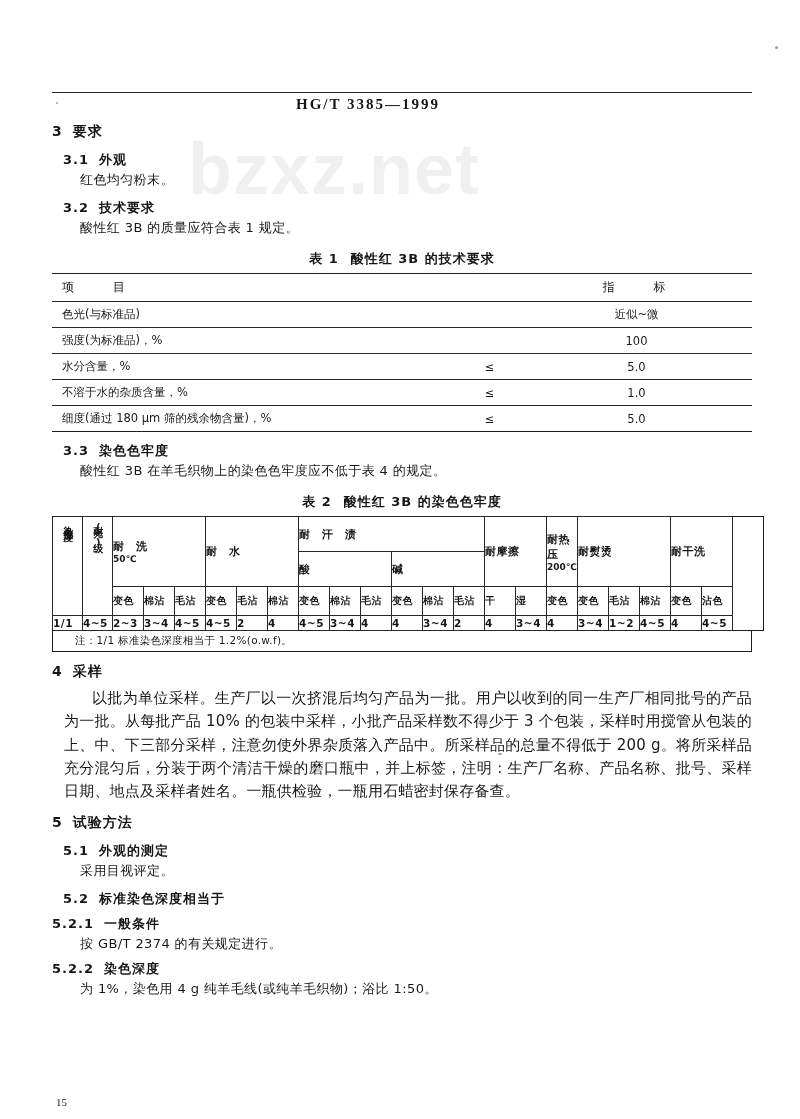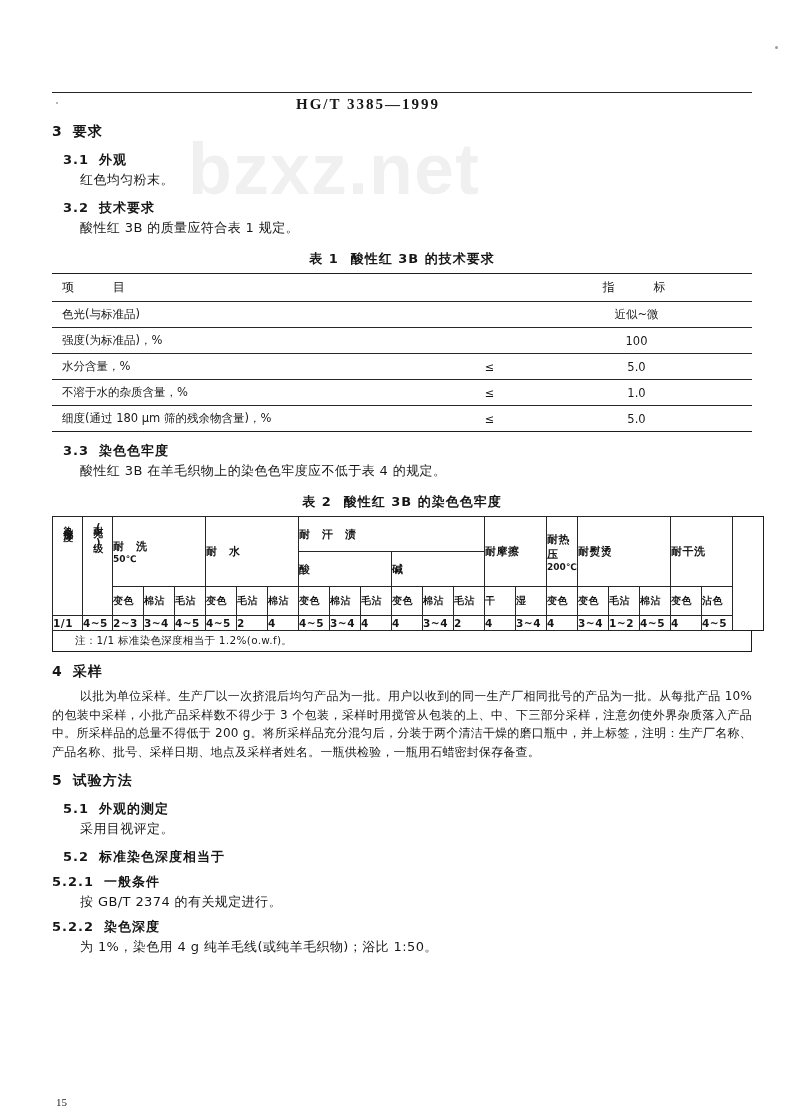--- a/index.html
+++ b/index.html
@@ -88,25 +88,25 @@
     margin: 7px 0 1px 0;
     letter-spacing: 1px;
   }
   .num { margin-right: 10px; }
   .body-line {
     font-size: 13px;
     margin: 2px 0 2px 28px;
     letter-spacing: 0.4px;
   }
   .para {
-    font-size: 12px;
+    font-size: 15px;
     line-height: 1.55;
     text-align: justify;
     text-justify: inter-ideograph;
-    margin: 6px 0 0 0;
+    margin: 6px 0 0 12px;
     text-indent: 28px;
     letter-spacing: 0.2px;
   }
   .tbl-caption {
     font-size: 13px;
     font-weight: bold;
     text-align: center;
     margin: 13px 0 5px 0;
     letter-spacing: 1px;
   }

